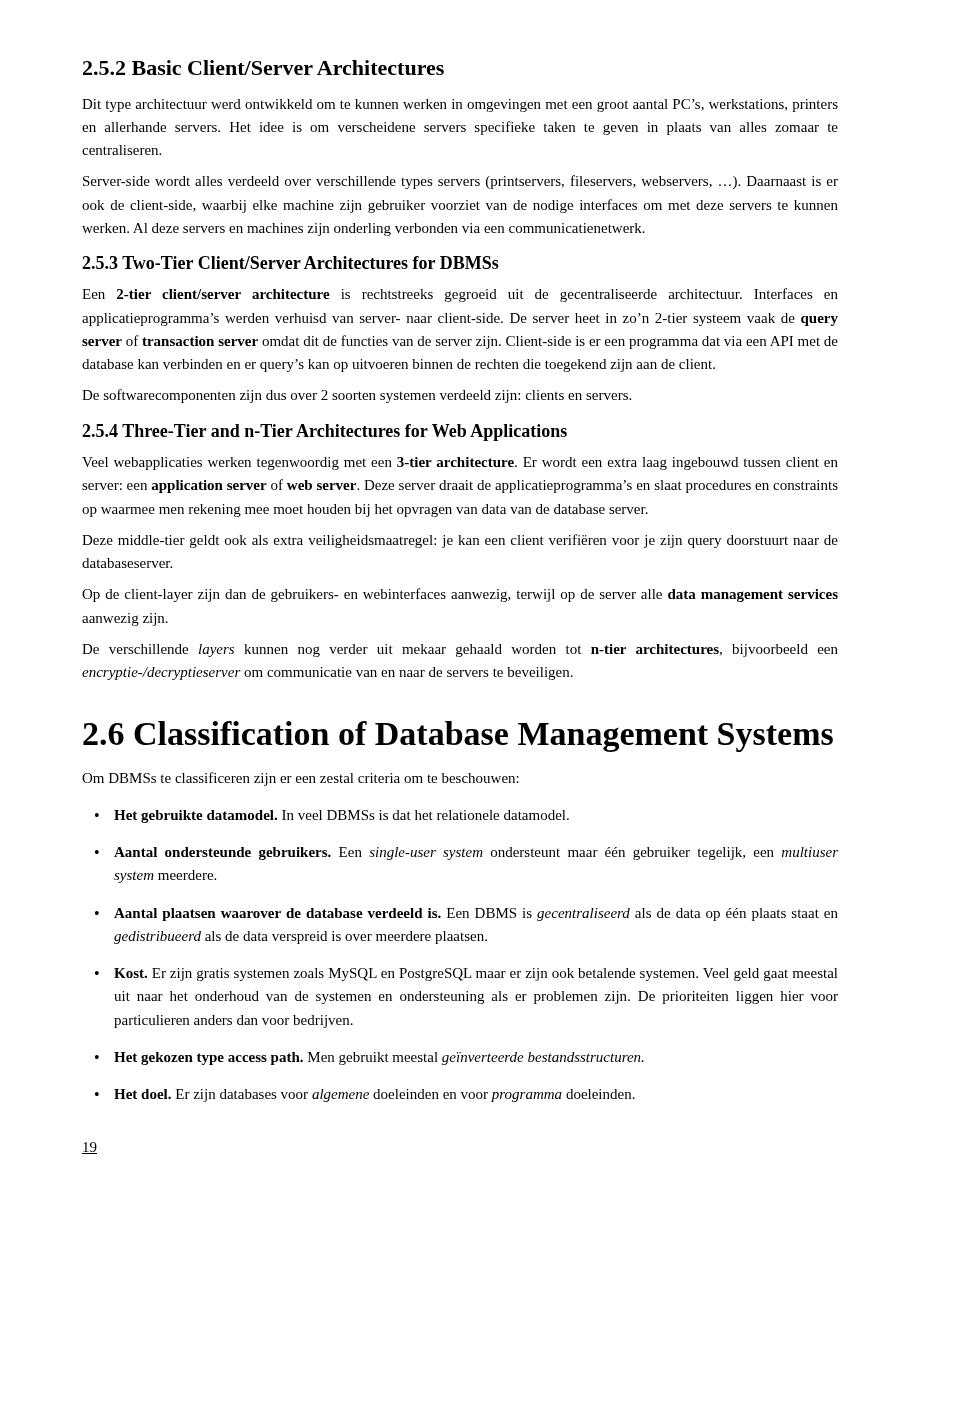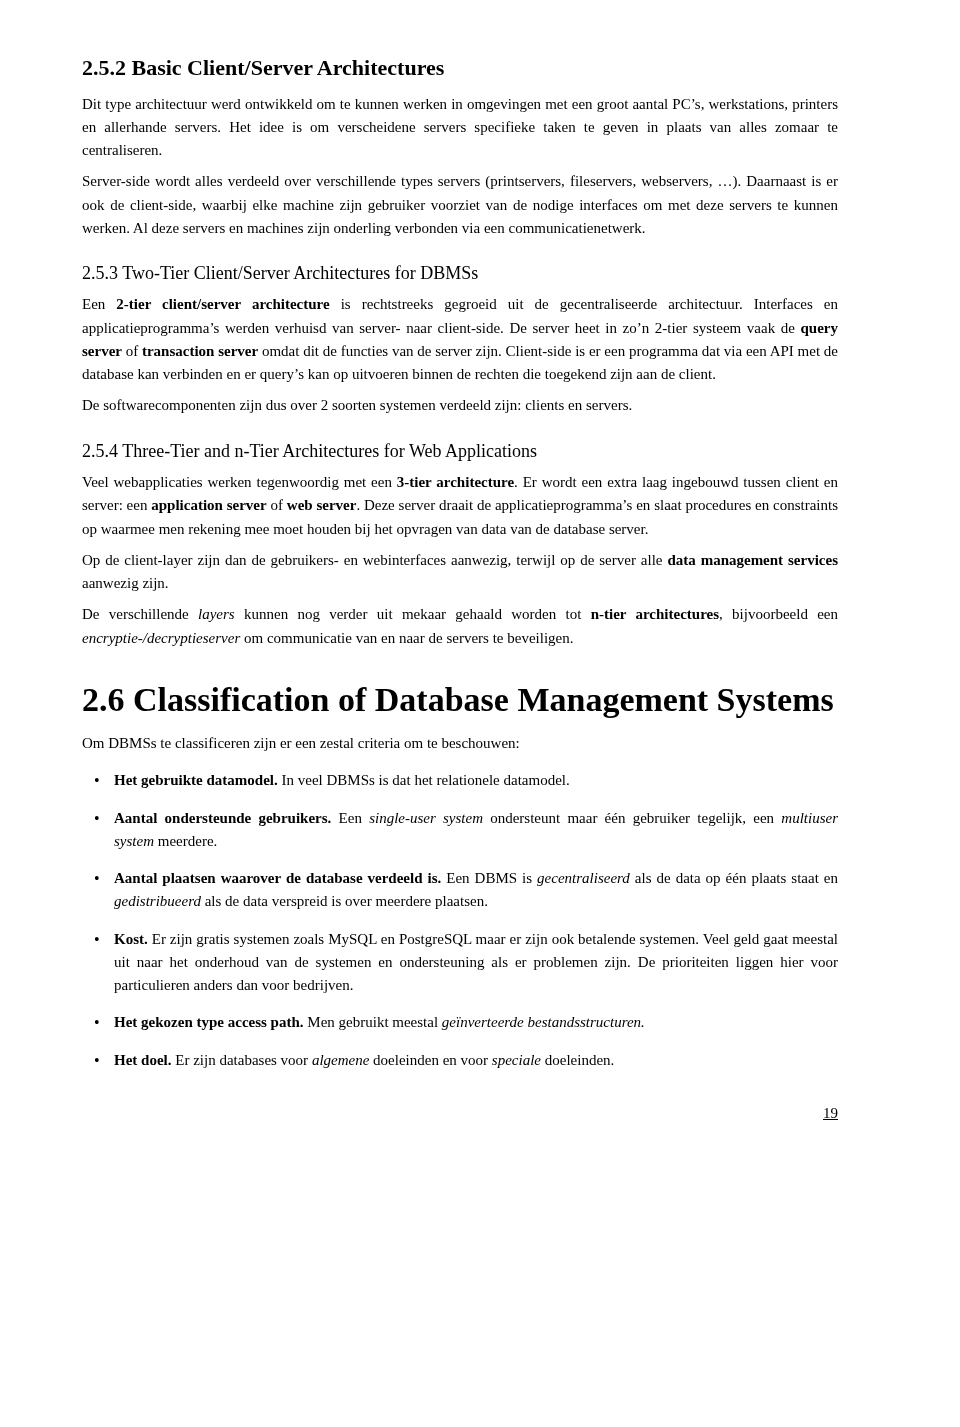--- a/index.html
+++ b/index.html
@@ -28,22 +28,22 @@
     h2 {
       font-size: 22px;
       font-weight: bold;
       margin-top: 0;
       margin-bottom: 10px;
       line-height: 1.3;
     }
 
     h3 {
       font-size: 18px;
-      font-weight: normal;
-      margin-top: 22px;
+      font-weight: bold;
+      margin-top: 12px;
       margin-bottom: 8px;
       line-height: 1.3;
     }
 
     p {
       margin-bottom: 8px;
       text-align: justify;
     }
 
     ul.bullet-list {
@@ -62,21 +62,21 @@
 
     ul.bullet-list li::before {
       content: "•";
       position: absolute;
       left: 12px;
       top: 0;
       font-size: 16px;
     }
 
     .page-number {
-      text-align: right;
+      text-align: left;
       margin-top: 30px;
       font-size: 15px;
       text-decoration: underline;
     }
 
     b, strong {
       font-weight: bold;
     }
 
     em, i {
@@ -106,20 +106,23 @@
   <p>
     De softwarecomponenten zijn dus over 2 soorten systemen verdeeld zijn: clients en servers.
   </p>
 
   <h3>2.5.4 Three-Tier and n-Tier Architectures for Web Applications</h3>
 
   <p>
     Veel webapplicaties werken tegenwoordig met een <strong>3-tier architecture</strong>. Er wordt een extra laag ingebouwd tussen client en server: een <strong>application server</strong> of <strong>web server</strong>. Deze server draait de applicatieprogramma’s en slaat procedures en constraints op waarmee men rekening mee moet houden bij het opvragen van data van de database server.
   </p>
 
+  <p>
+    Deze middle-tier geldt ook als extra veiligheidsmaatregel: je kan een client verifiëren voor je zijn query doorstuurt naar de databaseserver.
+  </p>
 
   <p>
     Op de client-layer zijn dan de gebruikers- en webinterfaces aanwezig, terwijl op de server alle <strong>data management services</strong> aanwezig zijn.
   </p>
 
   <p>
     De verschillende <em>layers</em> kunnen nog verder uit mekaar gehaald worden tot <strong>n-tier architectures</strong>, bijvoorbeeld een <em>encryptie-/decryptieserver</em> om communicatie van en naar de servers te beveiligen.
   </p>
 
   <h2 style="font-size:34px; margin-top:28px;">2.6 Classification of Database Management Systems</h2>
@@ -142,20 +145,20 @@
 
     <li>
       <strong>Kost.</strong> Er zijn gratis systemen zoals MySQL en PostgreSQL maar er zijn ook betalende systemen. Veel geld gaat meestal uit naar het onderhoud van de systemen en ondersteuning als er problemen zijn. De prioriteiten liggen hier voor particulieren anders dan voor bedrijven.
     </li>
 
     <li>
       <strong>Het gekozen type access path.</strong> Men gebruikt meestal <em>geïnverteerde bestandsstructuren.</em>
     </li>
 
     <li>
-      <strong>Het doel.</strong> Er zijn databases voor <em>algemene</em> doeleinden en voor <em>speciale</em> doeleinden.
+      <strong>Het doel.</strong> Er zijn databases voor <em>algemene</em> doeleinden en voor <em>programma</em> doeleinden.
     </li>
 
   </ul>
 
   <div class="page-number">19</div>
 
 </div>
 
 </body></html>

